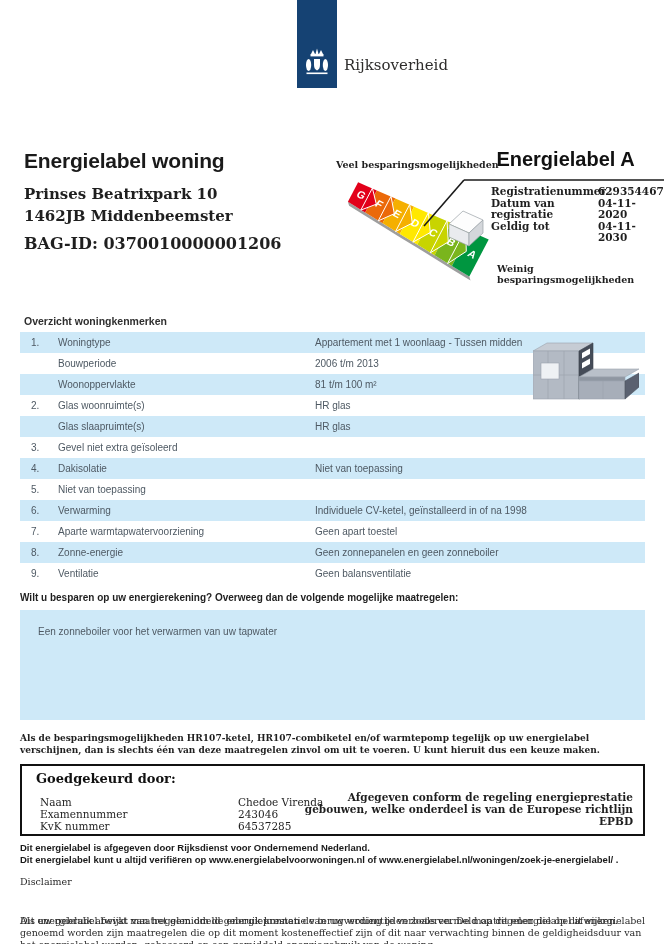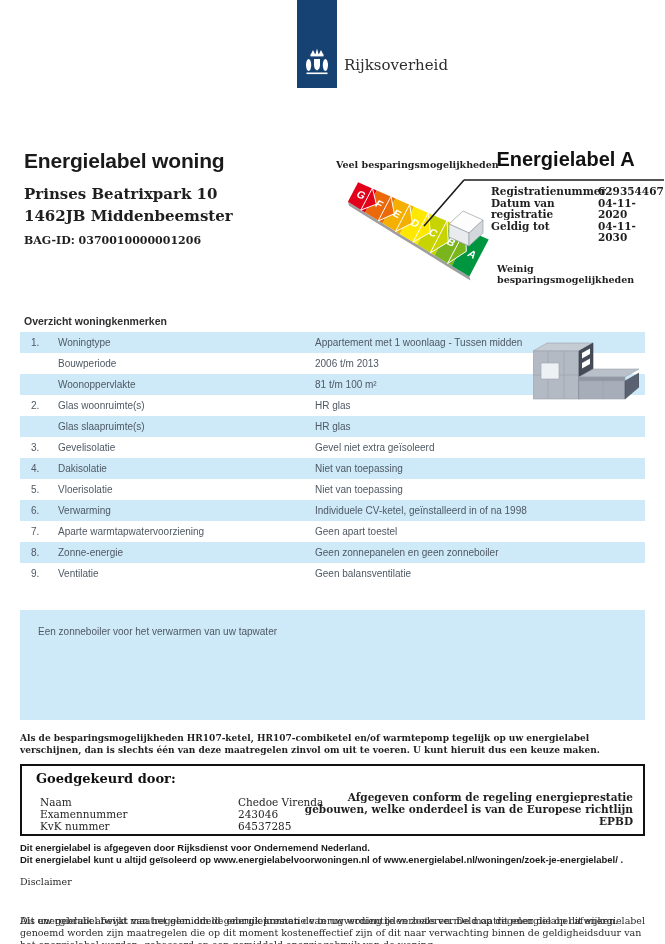--- a/index.html
+++ b/index.html
@@ -6,21 +6,21 @@
   .page{position:relative;width:665px;height:944px;background:#fff;overflow:hidden;
         font-family:"Liberation Sans", sans-serif;}
   .abs{position:absolute;}
   
   .banner{left:297px;top:0;width:40px;height:88px;background:#154273;}
   .wordmark{left:344px;top:56px;font-family:"DejaVu Serif", serif;font-size:15px;color:#2e2d2c;}
   
   .doc-title{left:24px;top:149px;font-size:21px;font-weight:bold;color:#1a1a1a;letter-spacing:-.2px;}
   .addr{left:24px;font-family:"DejaVu Serif", serif;font-size:15px;font-weight:bold;color:#1f1f1f;}
   .addr1{top:185px;} .addr2{top:207px;}
-  .bag{left:24px;top:234px;font-family:"DejaVu Serif", serif;font-size:11px;font-weight:bold;color:#1f1f1f;}
+  .bag{left:24px;top:234px;font-family:"DejaVu Serif", serif;font-size:16px;font-weight:bold;color:#1f1f1f;}
   
   .veel{left:336px;top:159px;font-family:"DejaVu Serif", serif;font-size:9.5px;font-weight:bold;color:#1f1f1f;text-align:right;}
   .weinig{left:497px;top:263px;font-family:"DejaVu Serif", serif;font-size:9.5px;font-weight:bold;color:#1f1f1f;}
   .label-title{left:468px;top:148px;width:195px;text-align:center;font-size:20px;font-weight:bold;color:#111;}
   .reg{left:491px;top:186px;font-family:"DejaVu Serif", serif;font-size:10.5px;font-weight:bold;color:#1f1f1f;}
   .reg-row{display:flex;line-height:11.5px;}
   .reg-row .rl{width:107px;} .reg-row .rv{width:62px;}
   .scale-svg{left:331px;top:176px;}
   .callout-svg{left:418px;top:172px;}
   svg text.seg-letter{fill:#fff;font-family:"Liberation Sans",sans-serif;font-size:10.5px;font-weight:bold;}
@@ -159,31 +159,29 @@
         <span class="klabel">Glas woonruimte(s)</span>
         <span class="kvalue">HR glas</span>
       </div>
     <div class="krow">
         <span class="knum"></span>
         <span class="klabel">Glas slaapruimte(s)</span>
         <span class="kvalue">HR glas</span>
       </div>
     <div class="krow">
         <span class="knum">3.</span>
-        <span class="klabel">Gevelisolatie</span>
         <span class="kvalue">Gevel niet extra geïsoleerd</span>
       </div>
     <div class="krow">
         <span class="knum">4.</span>
         <span class="klabel">Dakisolatie</span>
         <span class="kvalue">Niet van toepassing</span>
       </div>
     <div class="krow">
         <span class="knum">5.</span>
-        <span class="klabel">Vloerisolatie</span>
         <span class="kvalue">Niet van toepassing</span>
       </div>
     <div class="krow">
         <span class="knum">6.</span>
         <span class="klabel">Verwarming</span>
         <span class="kvalue">Individuele CV-ketel, geïnstalleerd in of na 1998</span>
       </div>
     <div class="krow">
         <span class="knum">7.</span>
         <span class="klabel">Aparte warmtapwatervoorziening</span>
@@ -213,20 +211,21 @@
       <polygon points="49,16 57,11.5 57,17 49,21.5" fill="#ffffff" stroke="none"></polygon>
       <polygon points="49,26 57,21.5 57,27 49,31.5" fill="#ffffff" stroke="none"></polygon>
       <polygon points="46,40 92,40 106,32 60,32" fill="#b9c0c9"></polygon>
       <rect x="46" y="40" width="46" height="4" fill="#8f97a2"></rect>
       <rect x="46" y="44" width="46" height="18" fill="#a7aeb9"></rect>
       <line x1="70" y1="44" x2="70" y2="62"></line>
       <polygon points="92,44 106,36 106,50 92,62" fill="#5a6170" stroke="#4a515c"></polygon>
     </g>
   </svg>
 
+  <div class="abs adv-heading">Wilt u besparen op uw energierekening? Overweeg dan de volgende mogelijke maatregelen:</div>
   <div class="abs adv-box">
     <div class="adv-item">Een zonneboiler voor het verwarmen van uw tapwater</div>
   </div>
   <div class="abs note">Als de besparingsmogelijkheden HR107-ketel, HR107-combiketel en/of warmtepomp tegelijk op uw energielabel verschijnen, dan is slechts één van deze maatregelen zinvol om uit te voeren. U kunt hieruit dus een keuze maken.</div>
 
   <div class="abs appr-box">
     <div class="abs appr-heading">Goedgekeurd door:</div>
     <div class="abs appr-rows">
       <div class="appr-row">
         <span class="al">Naam</span>
@@ -241,18 +240,18 @@
         <span class="av">64537285</span>
       </div>
     </div>
     <div class="abs conform">
       <div>Afgegeven conform de regeling energieprestatie</div>
       <div>gebouwen, welke onderdeel is van de Europese richtlijn EPBD</div>
     </div>
   </div>
 
   <div class="abs fbold fb1">Dit energielabel is afgegeven door Rijksdienst voor Ondernemend Nederland.</div>
-  <div class="abs fbold fb2">Dit energielabel kunt u altijd geïsoleerd op www.energielabelvoorwoningen.nl of www.energielabel.nl/woningen/zoek-je-energielabel/ .</div>
+  <div class="abs fbold fb2">Dit energielabel kunt u altijd verifiëren op www.energielabelvoorwoningen.nl of www.energielabel.nl/woningen/zoek-je-energielabel/ .</div>
   <div class="abs disc-h">Disclaimer</div>
   <div class="abs disc-p dp1">Dit energielabel bevat maatregelen om de energieprestatie van uw woning te verbeteren. De maatregelen die op dit energielabel genoemd worden zijn maatregelen die op dit moment kosteneffectief zijn of dit naar verwachting binnen de geldigheidsduur van het energielabel worden, gebaseerd op een gemiddeld energiegebruik van de woning.</div>
   <div class="abs disc-p dp2">Als uw gebruik afwijkt van het gemiddeld gebruik kunnen de terugverdientijden zoals vermeld op dit energielabel afwijken.</div>
 
 </div>
 
 </body></html>

